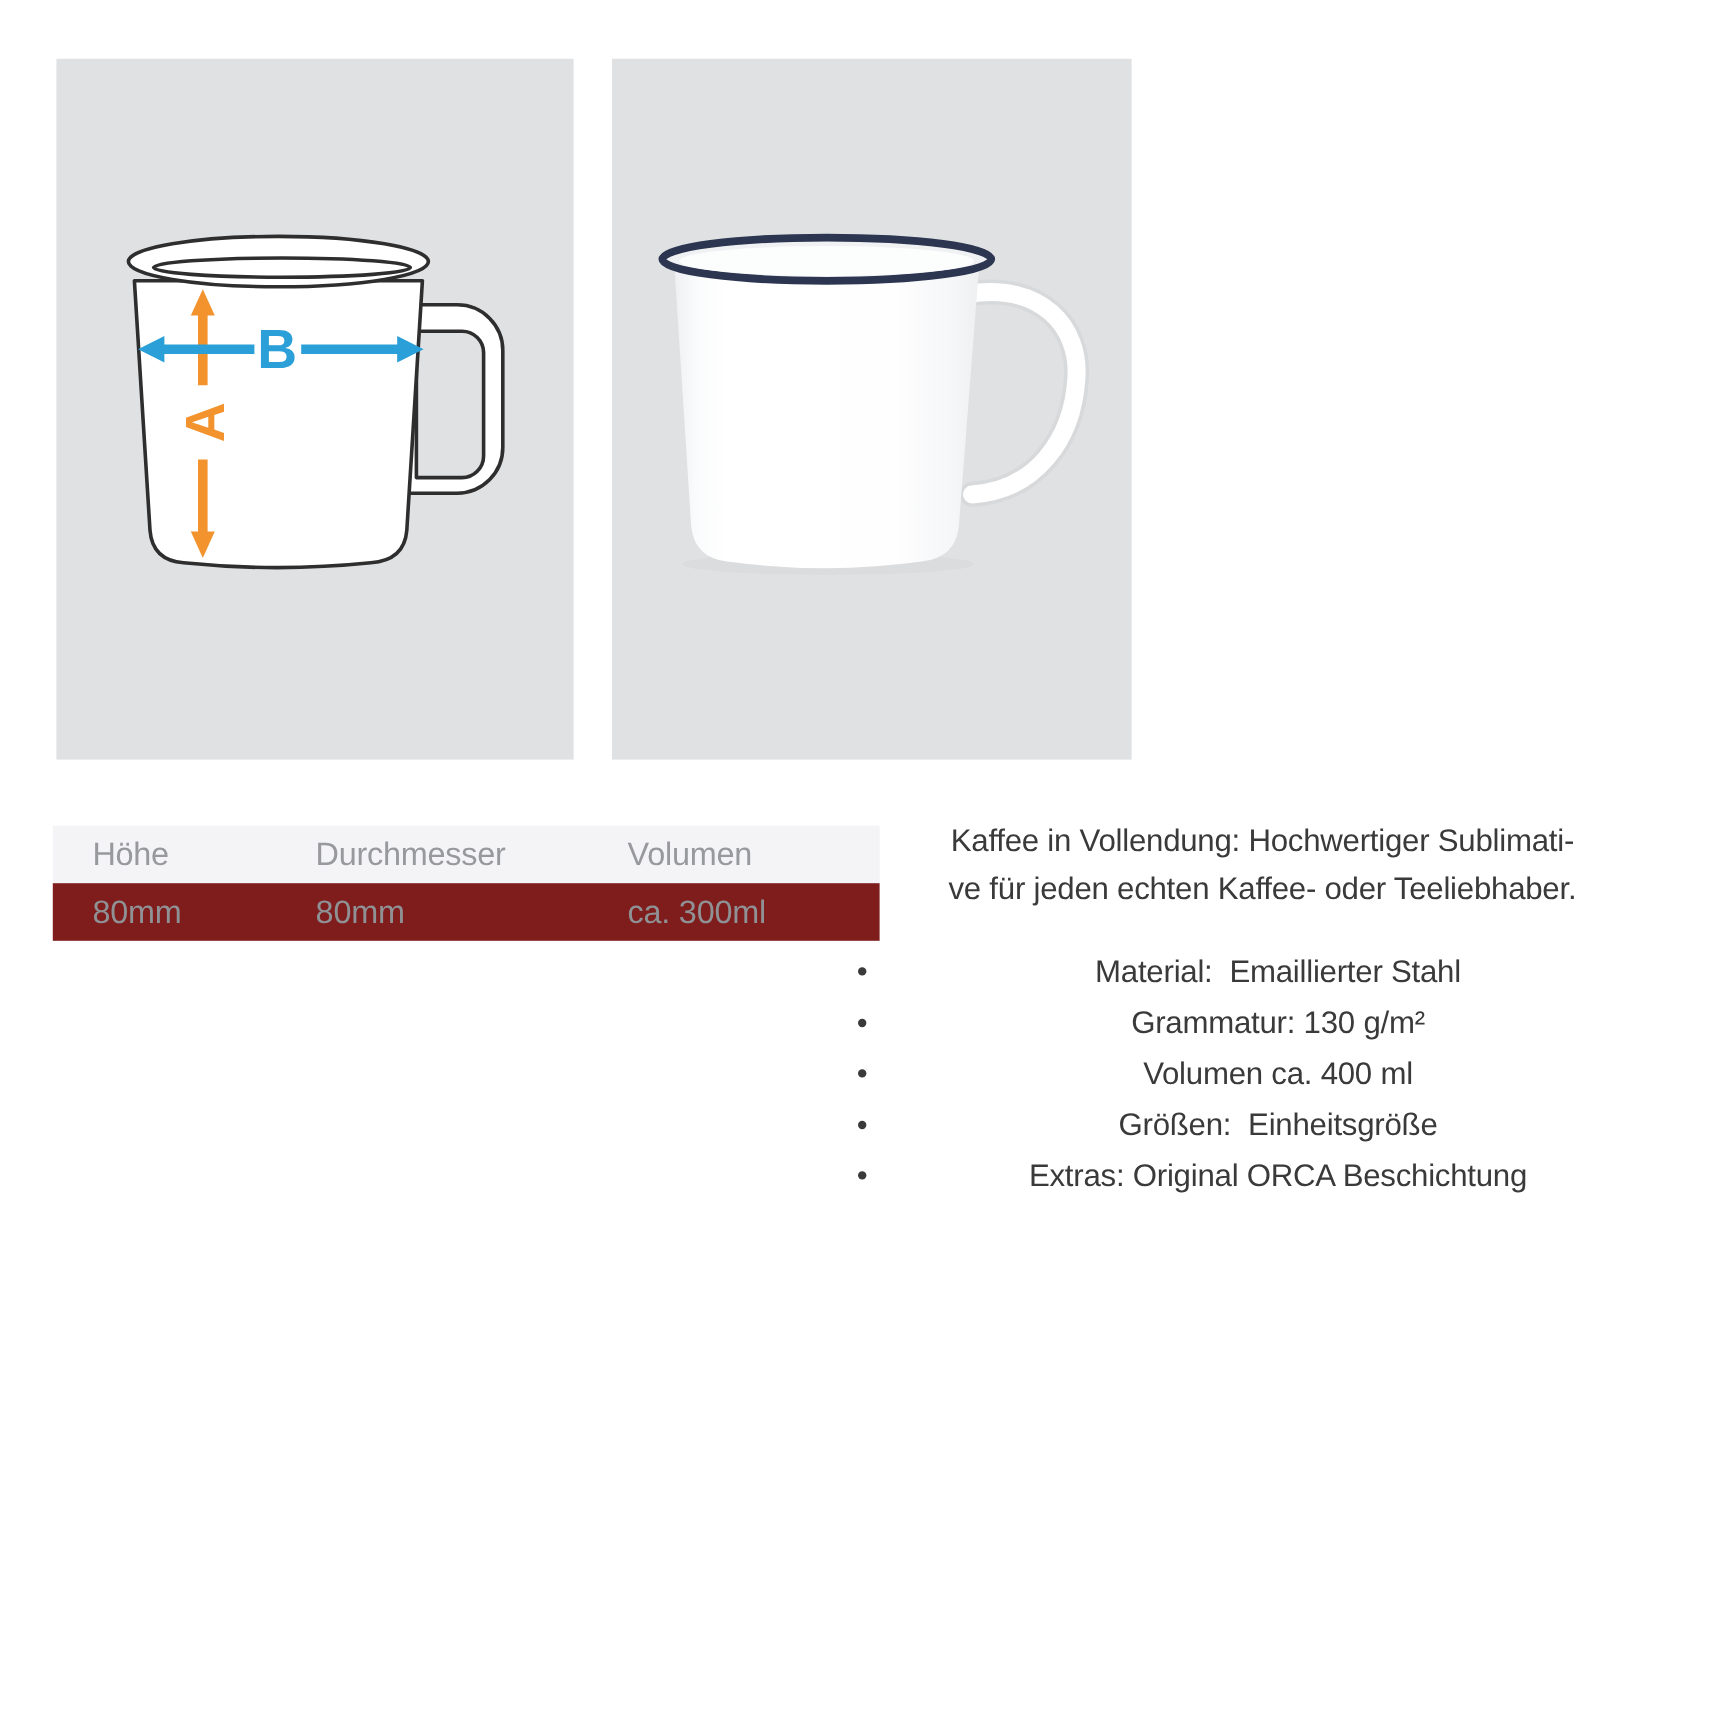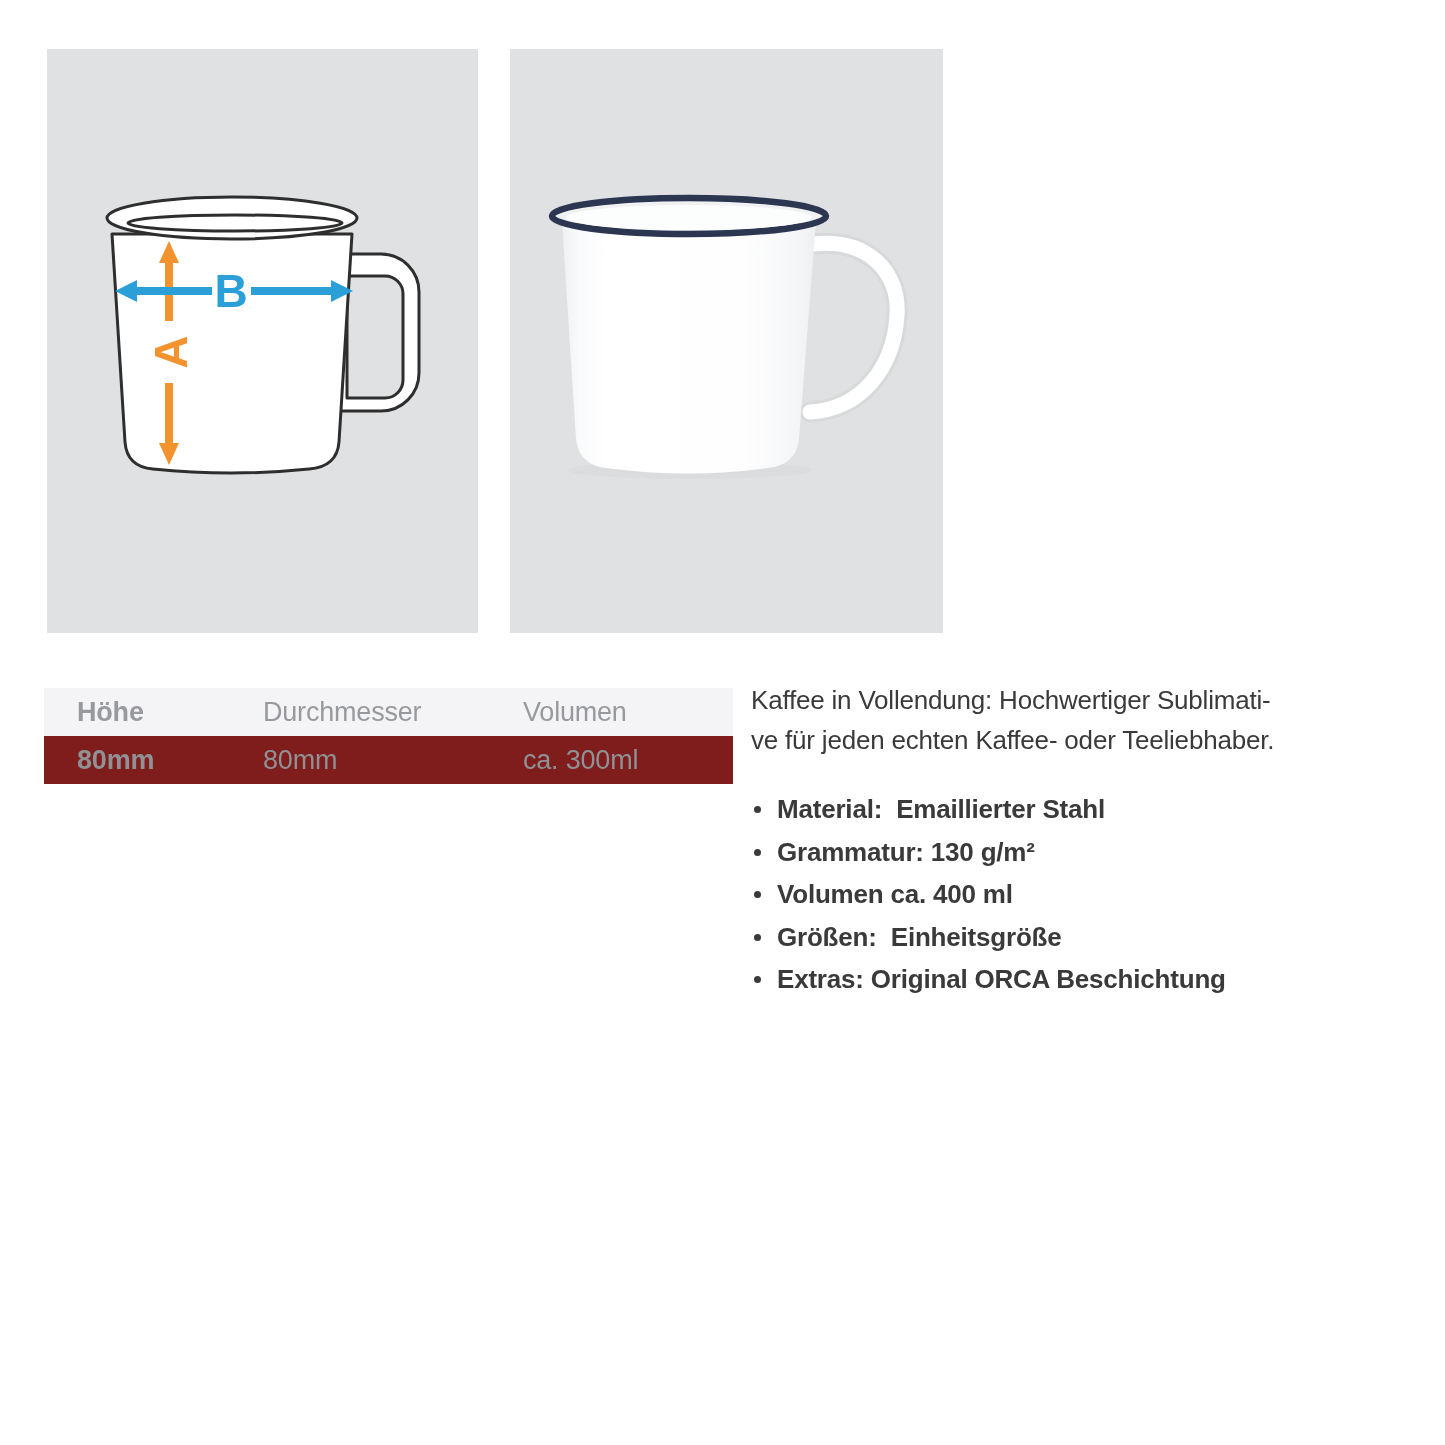--- a/index.html
+++ b/index.html
@@ -38,33 +38,34 @@
     letter-spacing: -0.2px;
   }
   .trow {
     display: grid;
     grid-template-columns: 219px 260px 210px;
     height: 48px;
     align-items: center;
   }
   .trow-head { background: #f4f4f6; color: #97999c; }
   .trow-data { background: #7f1d1d; color: #8f9194; }
-  .tcell:first-child { padding-left: 33px; font-weight: bold; }
+  .tcell:first-child { padding-left: 33px; }
 
   
   .description {
     position: absolute;
-    left: 751px; top: 680px;
+    left: 712px; top: 680px;
     width: 680px;
     color: #3a3a3a;
     font-size: 26px;
     letter-spacing: -0.2px;
+    text-align: center;
   }
   .intro-line { line-height: 40px; white-space: nowrap; }
-  .features { list-style: none; margin: 28px 0 0 0; padding: 0; font-weight: bold; }
+  .features { list-style: none; margin: 28px 0 0 0; padding: 0; }
   .feature {
     position: relative;
     padding-left: 26px;
     line-height: 42.5px;
     white-space: pre-wrap;
   }
   .feature::before {
     content: "";
     position: absolute;
     left: 3px; top: 18px;

